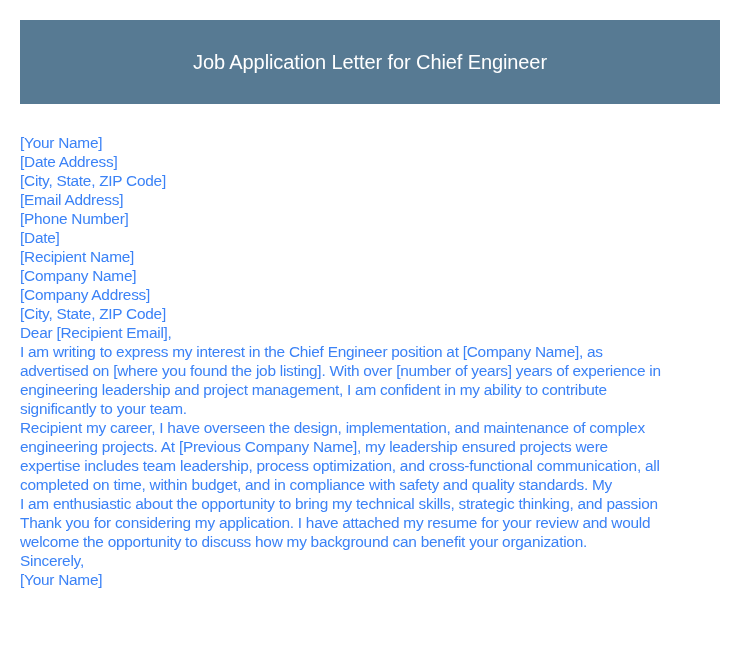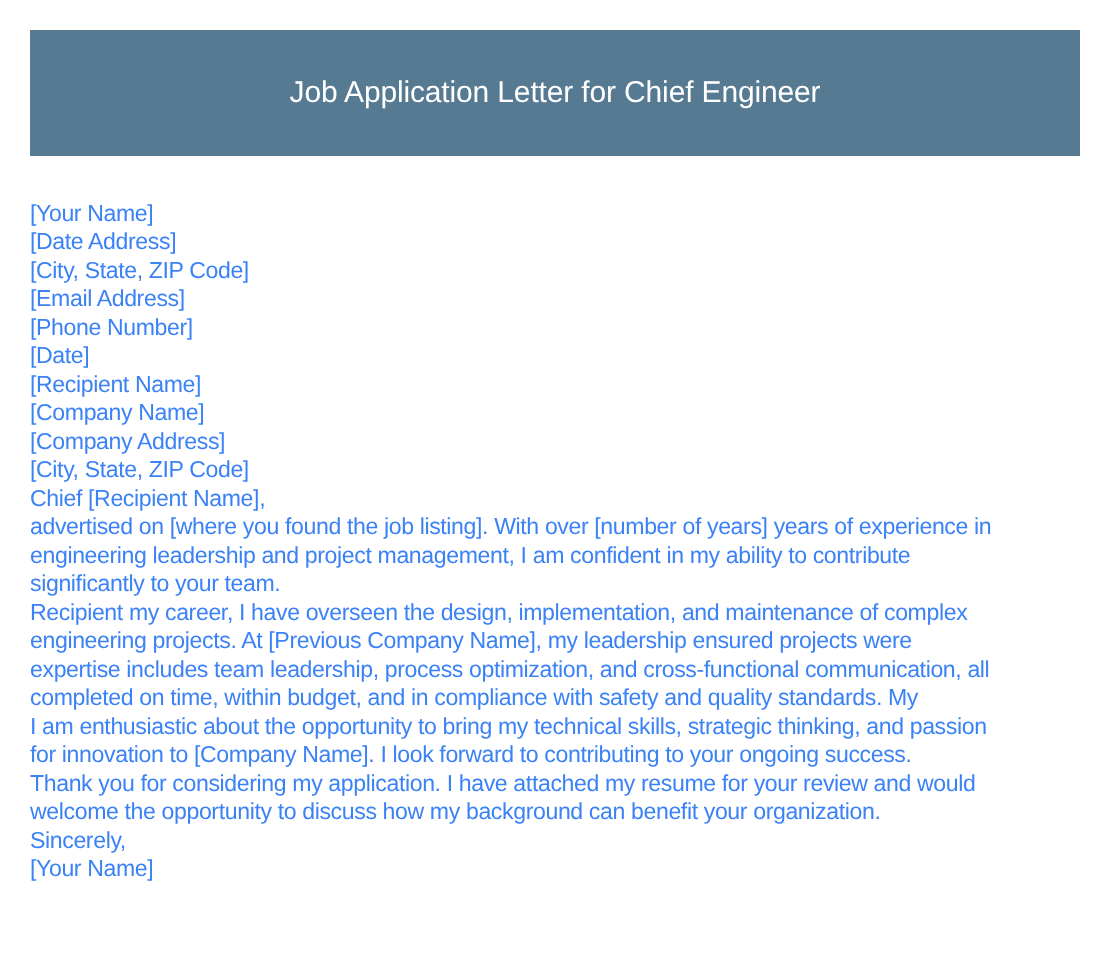--- a/index.html
+++ b/index.html
@@ -67,38 +67,38 @@
     <span class="line">[Email Address]</span>
     <span class="line">[Phone Number]</span>
   </div>
   <span class="line">[Date]</span>
   <div>
     <span class="line">[Recipient Name]</span>
     <span class="line">[Company Name]</span>
     <span class="line">[Company Address]</span>
     <span class="line">[City, State, ZIP Code]</span>
   </div>
-  <span class="line">Chief [Recipient Name],</span>
+  <span class="line">Dear [Recipient Email],</span>
 
   <p>
+    <span class="line">I am writing to express my interest in the Chief Engineer position at [Company Name], as</span>
     <span class="line">advertised on [where you found the job listing]. With over [number of years] years of experience in</span>
     <span class="line">engineering leadership and project management, I am confident in my ability to contribute</span>
     <span class="line">significantly to your team.</span>
   </p>
 
   <p>
     <span class="line">Recipient my career, I have overseen the design, implementation, and maintenance of complex</span>
     <span class="line">engineering projects. At [Previous Company Name], my leadership ensured projects were</span>
     <span class="line">expertise includes team leadership, process optimization, and cross-functional communication, all</span>
     <span class="line">completed on time, within budget, and in compliance with safety and quality standards. My</span>
   </p>
 
   <p>
     <span class="line">I am enthusiastic about the opportunity to bring my technical skills, strategic thinking, and passion</span>
-    <span class="line">for innovation to [Company Name]. I look forward to contributing to your ongoing success.</span>
   </p>
 
   <p>
     <span class="line">Thank you for considering my application. I have attached my resume for your review and would</span>
     <span class="line">welcome the opportunity to discuss how my background can benefit your organization.</span>
   </p>
 
   <span class="line">Sincerely,</span>
   <span class="line">[Your Name]</span>
 </div>

